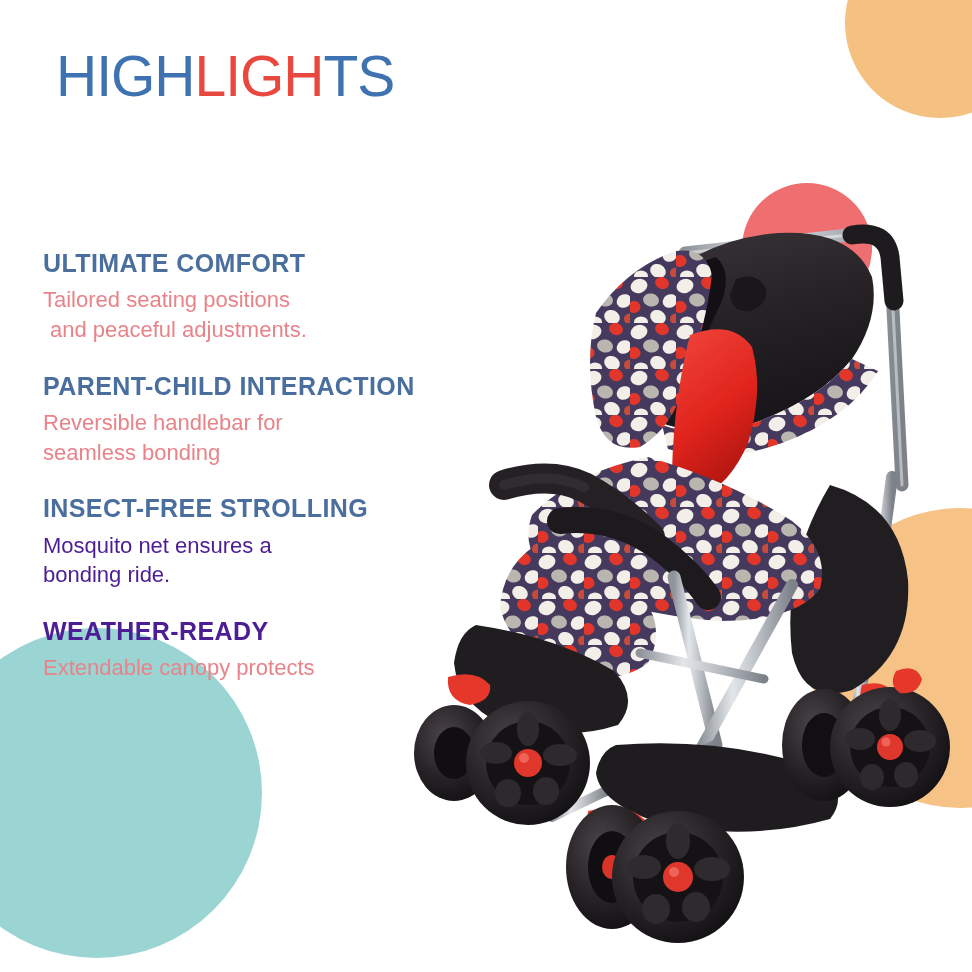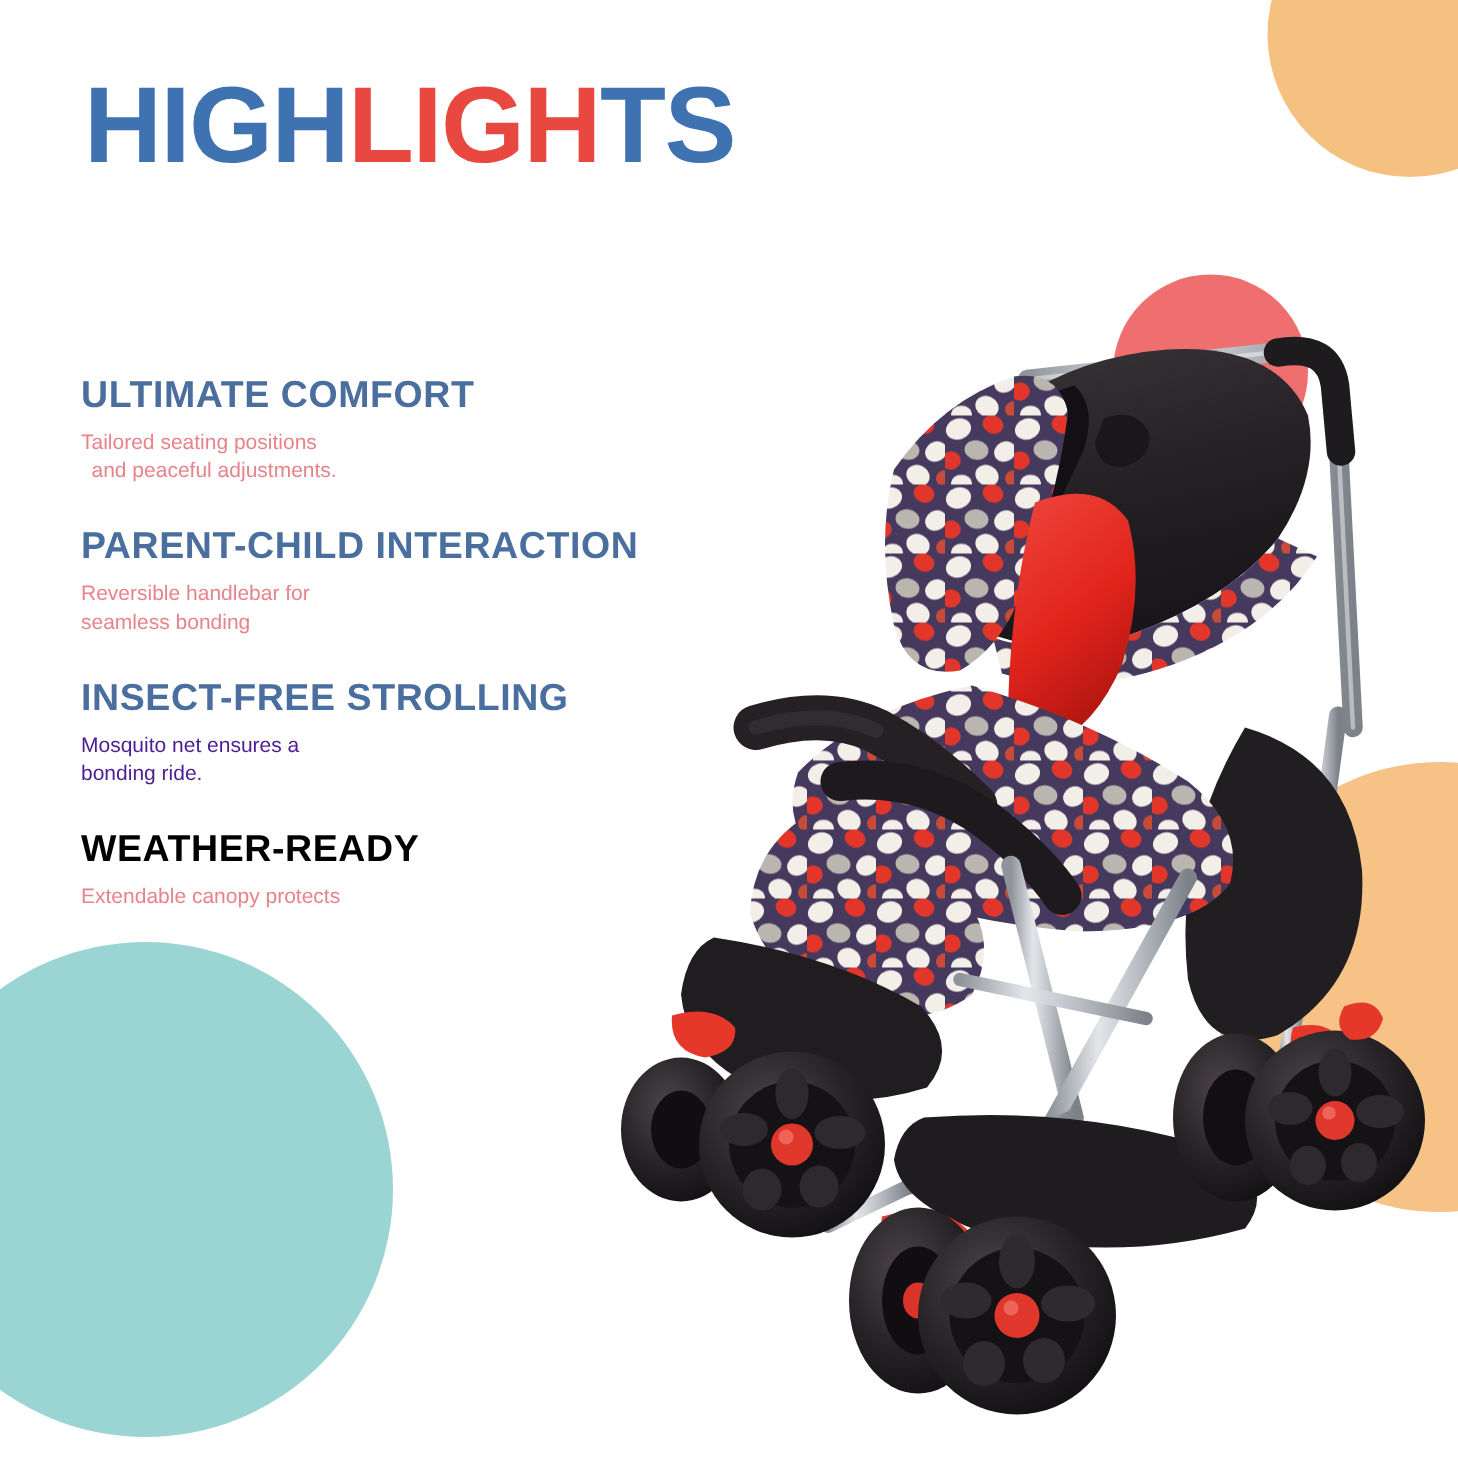--- a/index.html
+++ b/index.html
@@ -16,33 +16,33 @@
   
   .blob { position:absolute; border-radius:50%; }
   #blob-orange-top    { width:190px; height:190px; left:845px; top:-72px;  background:#f5c180; }
   #blob-orange-right  { width:300px; height:300px; left:810px; top:508px;  background:#f6c285; }
   #blob-teal-bottom   { width:330px; height:330px; left:-68px; top:628px;  background:#9bd5d3; }
   #blob-pink-canopy   { width:130px; height:130px; left:742px; top:183px;  background:#ef6e70; }
 
   
   #title {
     position:absolute; left:56px; top:48px;
-    font-size:72px; font-weight:700; letter-spacing:-1px;
+    font-size:57px; font-weight:400; letter-spacing:-1px;
     line-height:1; white-space:nowrap;
   }
   #title span { display:inline; }
 
   
-  #features { position:absolute; left:54px; top:248px; width:530px; z-index:6; }
+  #features { position:absolute; left:43px; top:248px; width:530px; z-index:6; }
   .feature { margin-bottom:26px; }
   .feature-title {
     font-size:25px; font-weight:700; letter-spacing:0.4px;
     line-height:1.25; white-space:nowrap;
   }
-  .feature-desc { font-size:14px; line-height:1.35; margin-top:6px; }
+  .feature-desc { font-size:22px; line-height:1.35; margin-top:6px; }
   .feature-desc .l2 { display:block; }
   .indent { padding-left:7px; }
 
   
   #stroller { position:absolute; left:400px; top:185px; width:572px; height:760px; z-index:4; }
 </style>
 </head>
 <body>
 
 <div id="canvas">
@@ -76,21 +76,21 @@
 
     <div class="feature">
       <div class="feature-title" style="color:#4a6f9e">INSECT-FREE STROLLING</div>
       <div class="feature-desc" style="color:#4c1d95">
         <span>Mosquito net ensures a</span>
         <span class="l2">bonding ride.</span>
       </div>
     </div>
 
     <div class="feature">
-      <div class="feature-title" style="color:#000000">WEATHER-READY</div>
+      <div class="feature-title" style="color:#4c1d95">WEATHER-READY</div>
       <div class="feature-desc" style="color:#e8838a">
         <span>Extendable canopy protects</span>
       </div>
     </div>
 
   </div>
 
   <svg id="stroller" viewBox="0 0 572 760">
     <defs>
 

